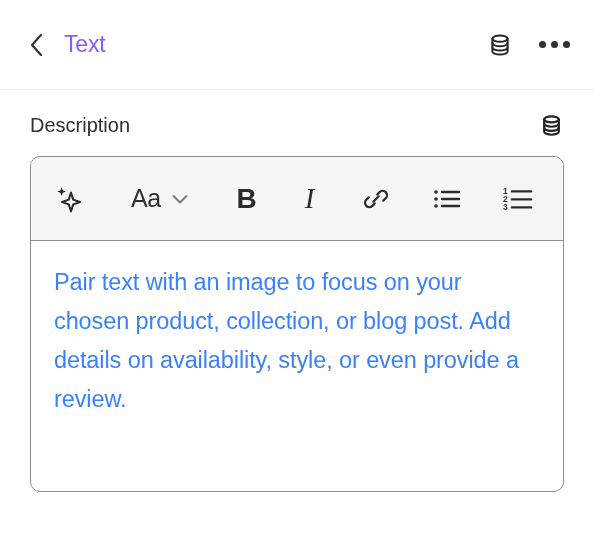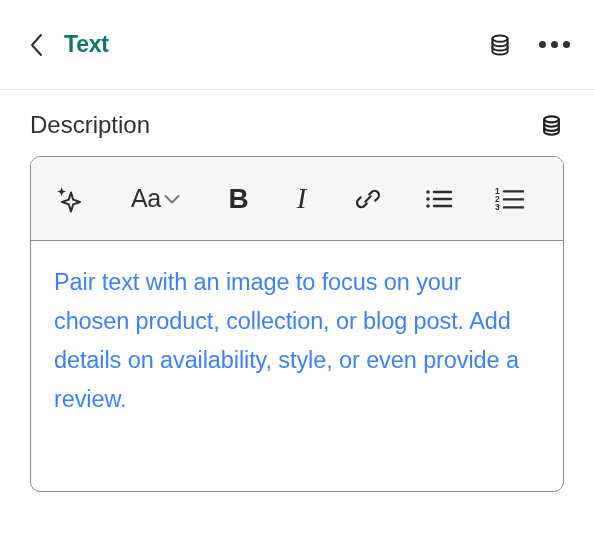--- a/index.html
+++ b/index.html
@@ -41,23 +41,23 @@
     padding: 0;
     cursor: pointer;
     flex: none;
   }
   .back-chevron {
     width: 22px;
     height: 26px;
   }
   .page-title {
     font-size: 23px;
-    font-weight: bold;
+    font-weight: normal;
     letter-spacing: -0.2px;
-    color: #0f766e;
+    color: #8b5cf6;
     white-space: nowrap;
     text-align: right;
   }
   .header-right {
     display: flex;
     align-items: center;
     gap: 26px;
     flex: none;
   }
   .dots-icon {
@@ -78,21 +78,21 @@
     padding: 0 30px;
   }
   .field-label-row {
     display: flex;
     align-items: center;
     justify-content: space-between;
     height: 62px;
     padding-top: 4px;
   }
   .field-label {
-    font-size: 24px;
+    font-size: 20px;
     color: #303030;
     line-height: 1;
   }
 
   
   .editor-card {
     border: 1px solid #8c8c8c;
     border-radius: 10px;
     overflow: hidden;
     background: #ffffff;
@@ -116,21 +116,21 @@
     border: none;
     padding: 0;
     cursor: pointer;
     display: inline-flex;
     align-items: center;
     justify-content: center;
     color: #303030;
     flex: none;
   }
   .tb-gap-sparkle  { margin-right: 48px; }
-  .tb-gap-aa       { margin-right: 0;  }
+  .tb-gap-aa       { margin-right: 8px;  }
   .tb-gap-caret    { margin-right: 46px; }
   .tb-gap-bold     { margin-right: 48px; }
   .tb-gap-italic   { margin-right: 46px; }
   .tb-gap-link     { margin-right: 42px; }
   .tb-gap-ul       { margin-right: 42px; }
 
   .aa-label {
     font-size: 25px;
     letter-spacing: -0.5px;
     line-height: 1;

